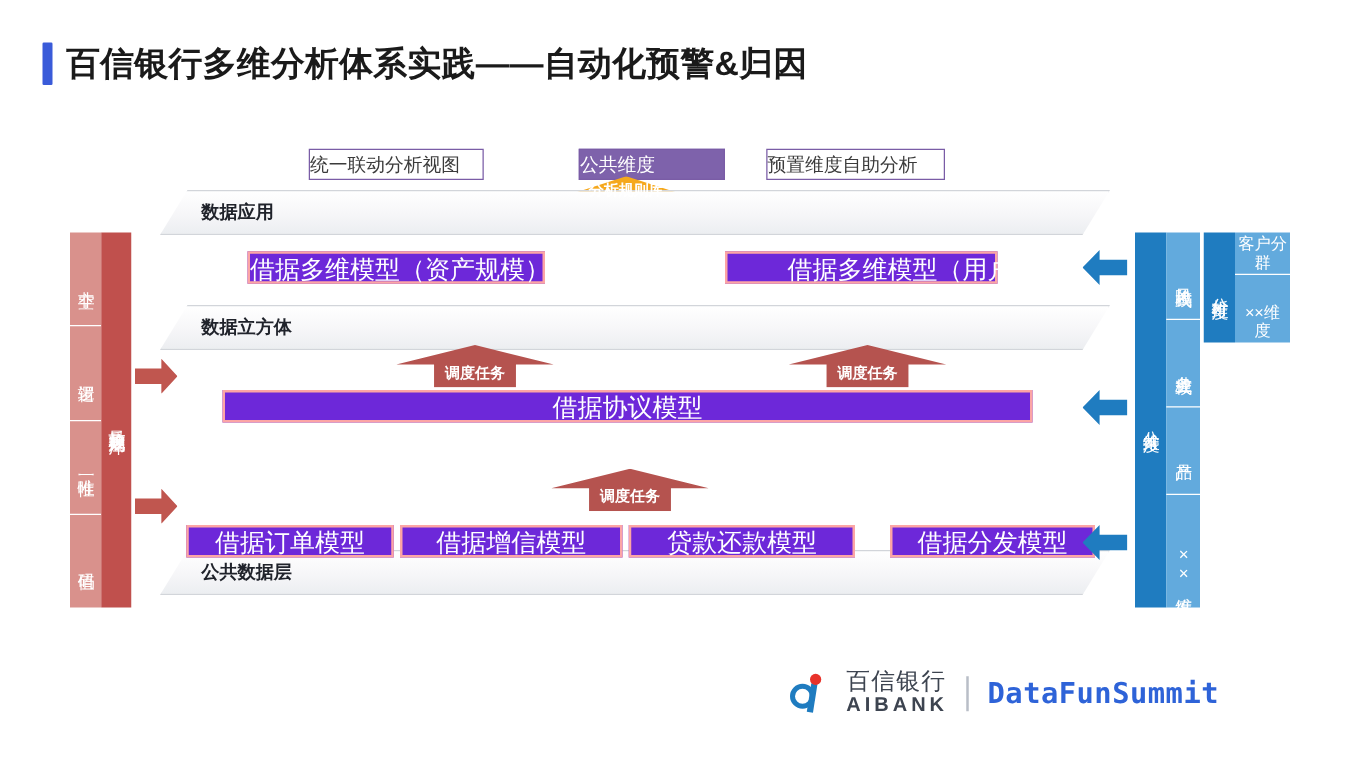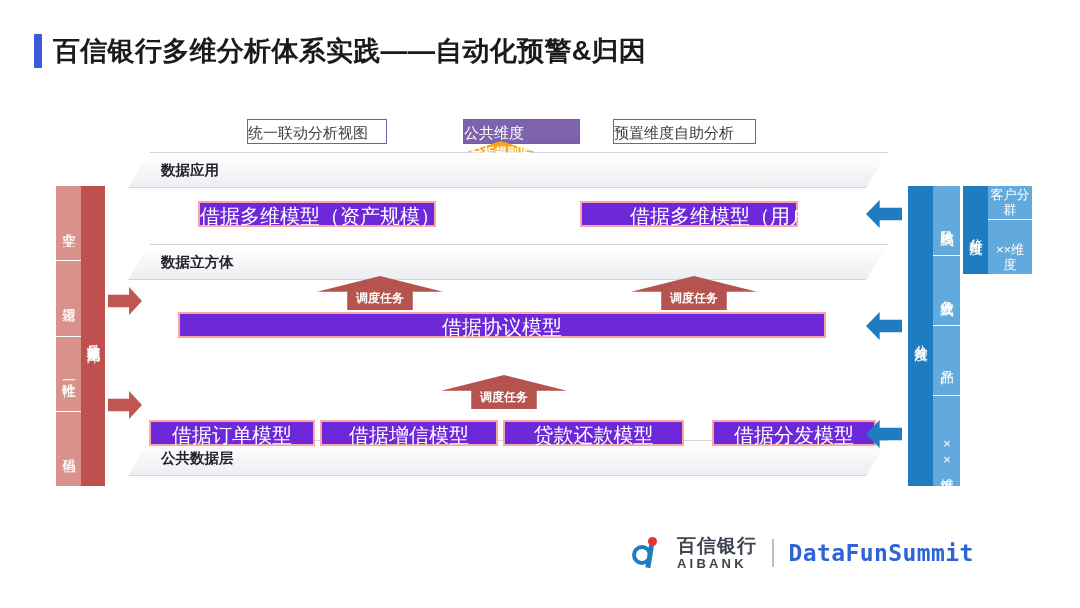--- a/index.html
+++ b/index.html
@@ -173,22 +173,22 @@
   }
   .logo-mark .stem{
     position:absolute;left:17px;top:8px;width:4.5px;height:23px;
     background:#1f7cc0;transform:rotate(9deg);transform-origin:top center;
   }
   .logo-mark .dot{
     position:absolute;left:16px;top:0;width:9px;height:9px;
     background:#e8322a;border-radius:50%;
   }
   .logo-cn{display:flex;flex-direction:column;line-height:1;}
-  .logo-cn .cn{font-size:19px;font-weight:bold;color:#3d4450;letter-spacing:1px;}
-  .logo-cn .en{font-size:13px;font-weight:bold;color:#3d4450;letter-spacing:3.2px;margin-top:2px;}
+  .logo-cn .cn{font-size:19px;font-weight:normal;color:#3d4450;letter-spacing:1px;}
+  .logo-cn .en{font-size:16px;font-weight:bold;color:#3d4450;letter-spacing:3.2px;margin-top:2px;}
   .logo-div{width:1.6px;height:28px;background:#b9bec7;margin:0 4px;}
   .logo-dfs{
     font-family:"DejaVu Sans Mono","Liberation Mono",monospace;
     font-size:23px;font-weight:bold;color:#2e63d8;letter-spacing:.4px;
     white-space:nowrap;
   }
 </style>
 </head>
 <body>
 

